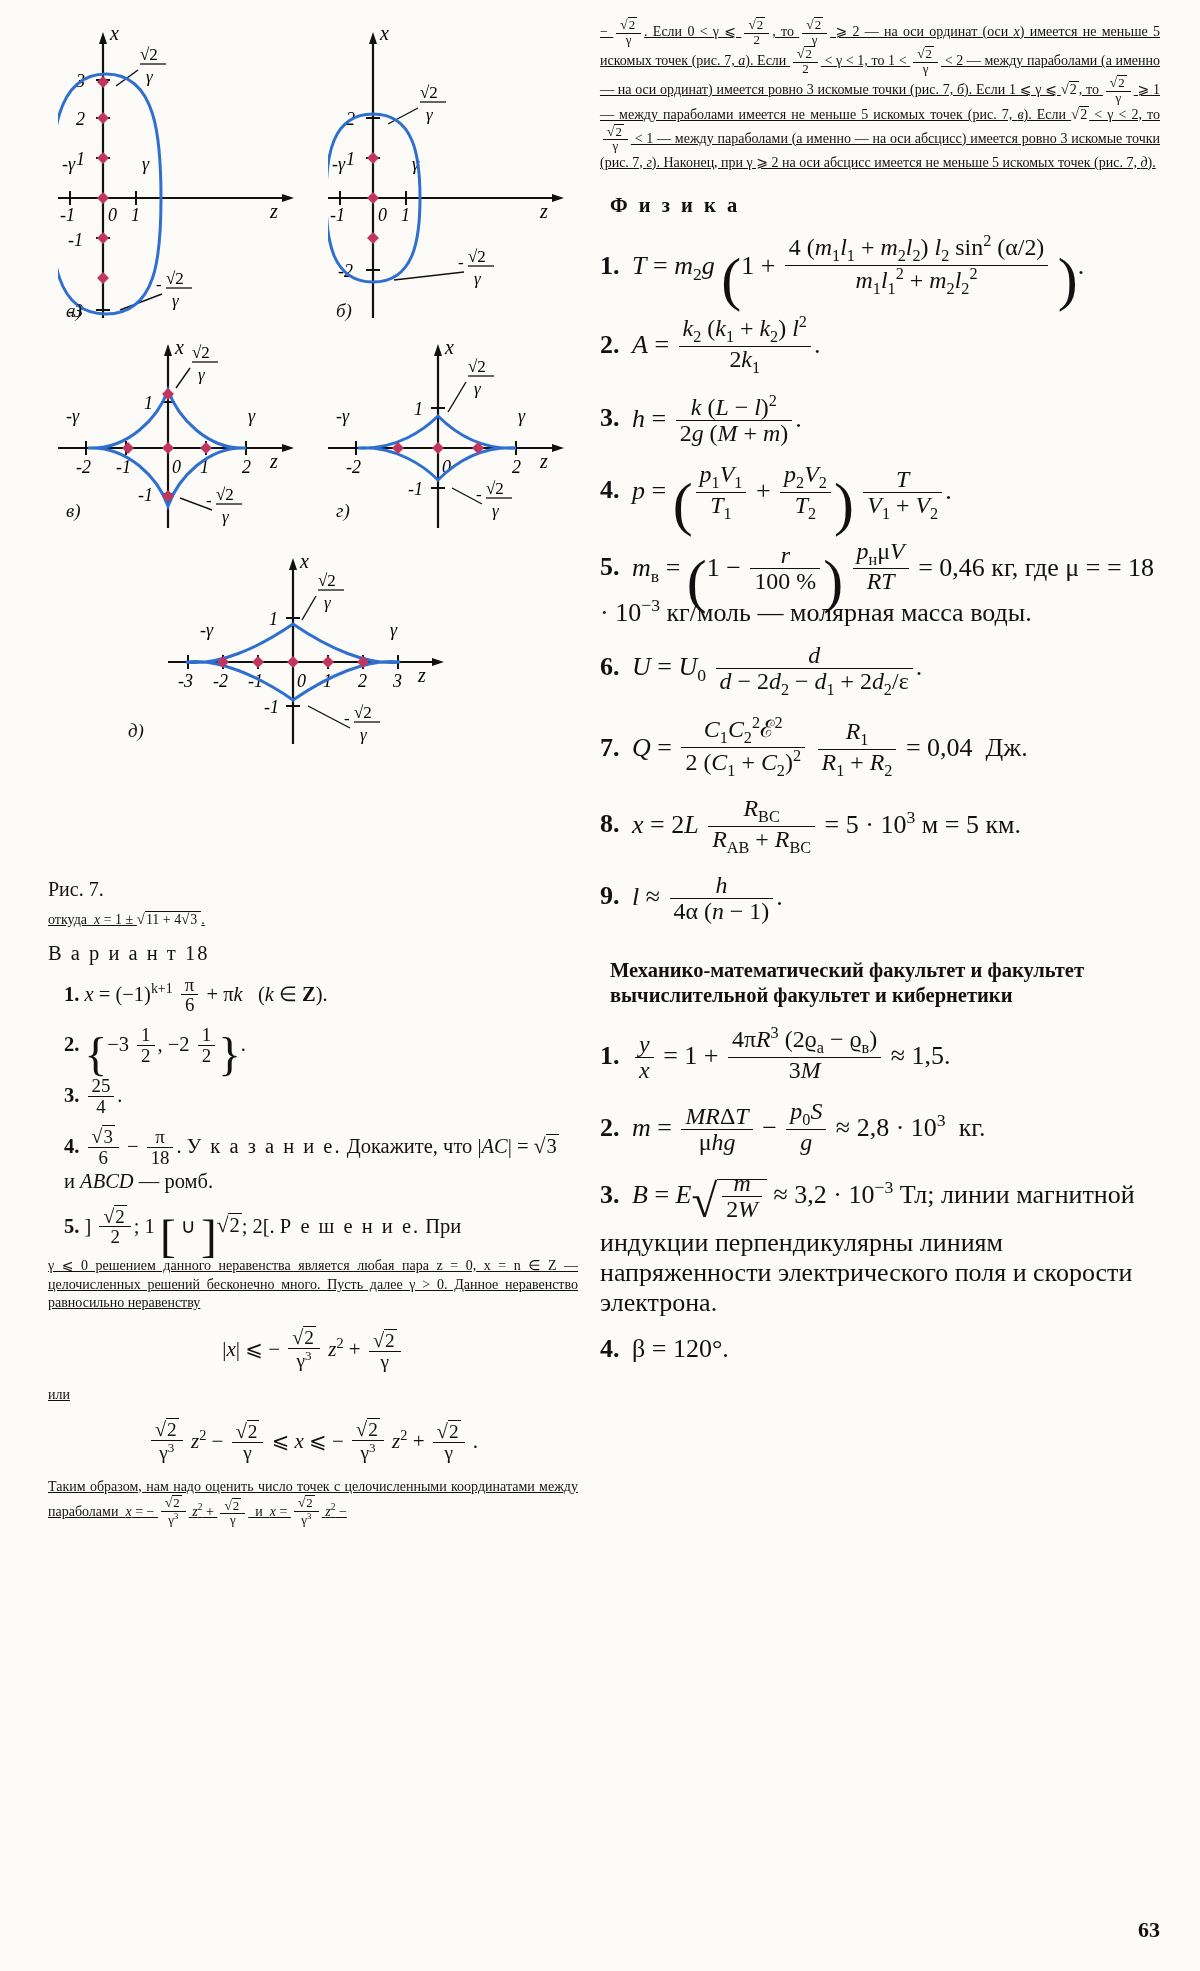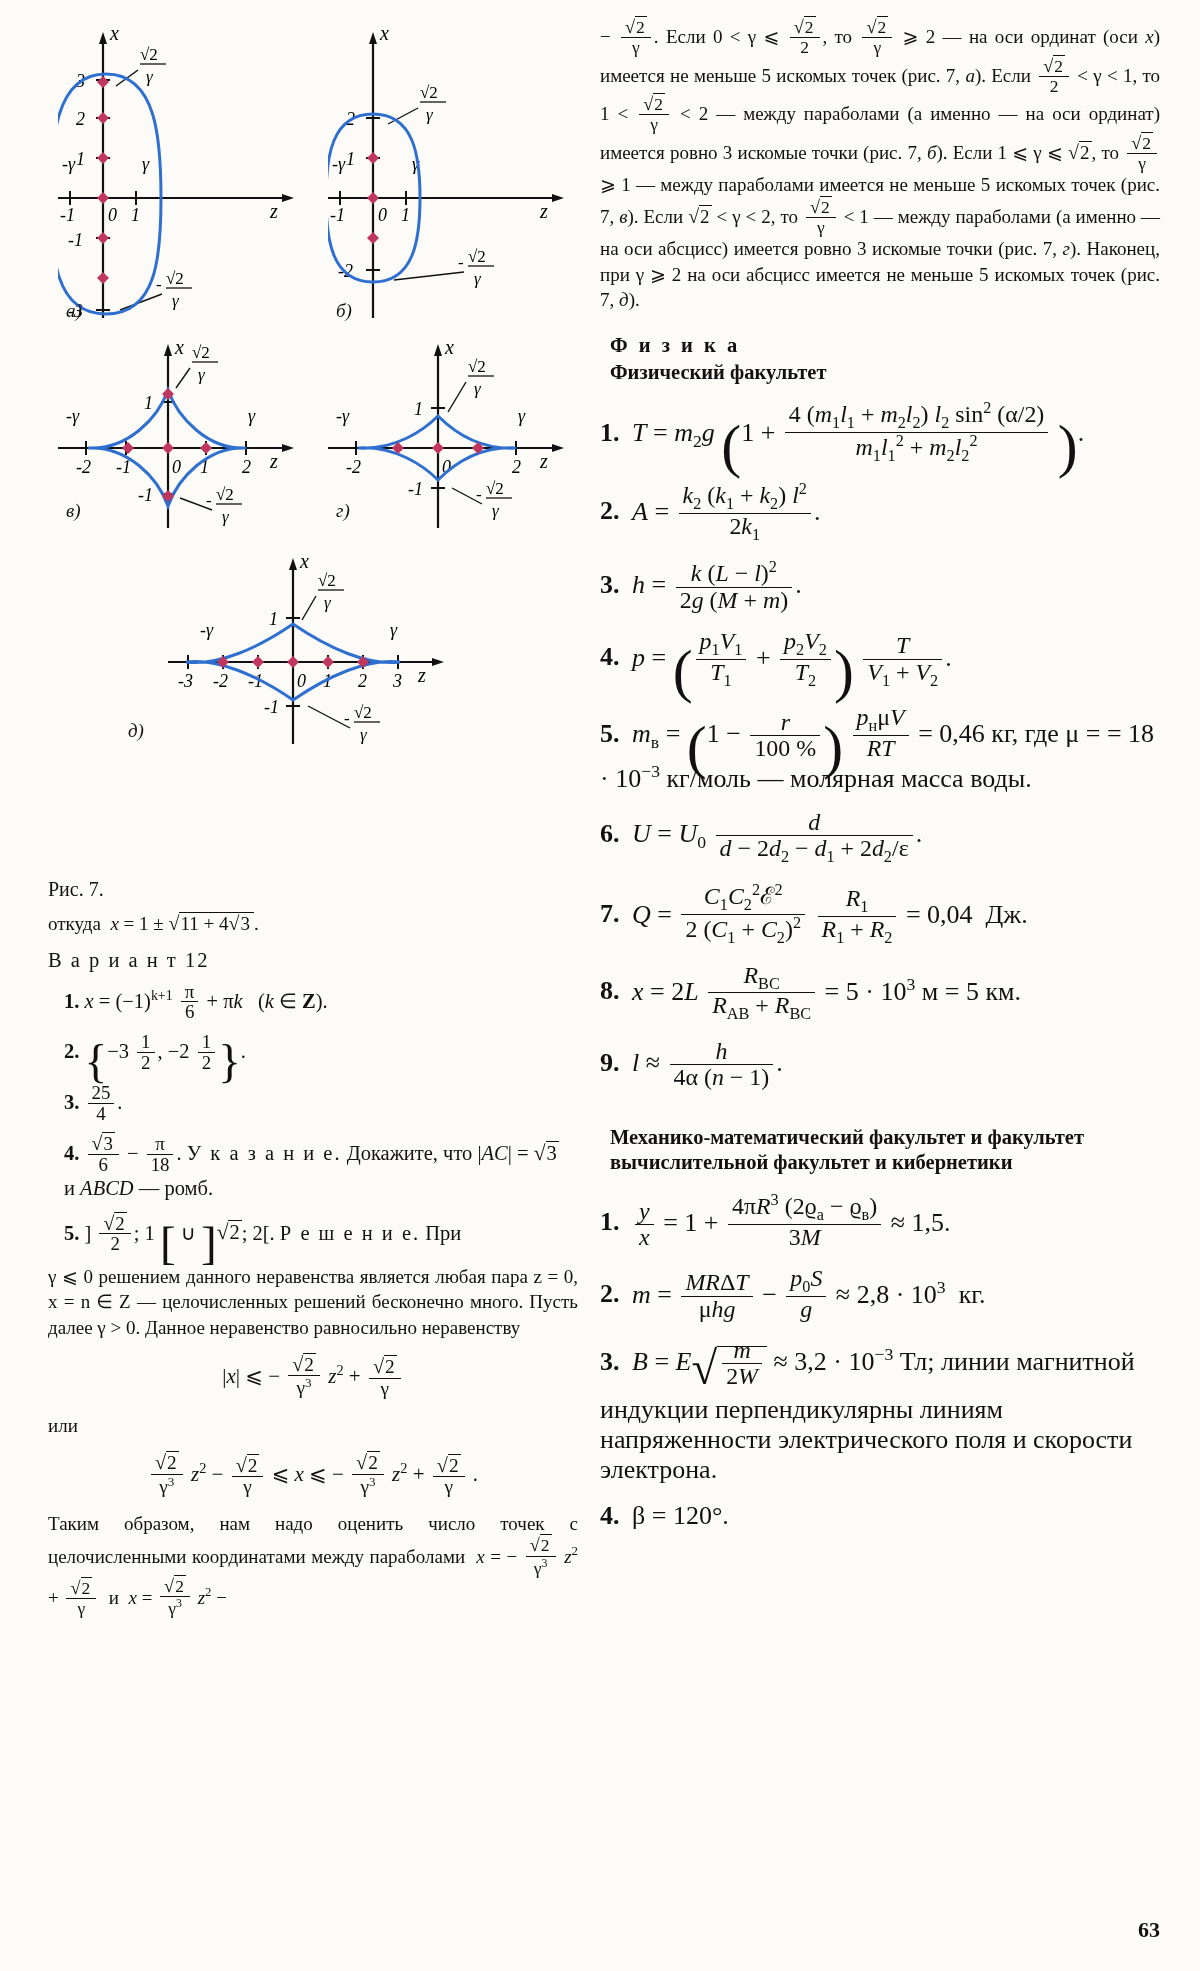--- a/index.html
+++ b/index.html
@@ -17,21 +17,21 @@
 
   
   .figs{position:relative;width:530px;height:900px;}
   .fig{position:absolute;}
   .fig svg{display:block;}
   .figlabel{font-style:italic;font-size:19px;}
 
   .rischeading{font-size:20px;margin-top:4px;}
 
   
-  .p{font-size:19px;line-height:1.33;text-align:justify;margin:9px 0;}
+  .p{font-size:14px;line-height:1.33;text-align:justify;margin:9px 0;text-decoration:underline;}
   .p.tight{margin:4px 0;}
   .vartitle{font-size:20.5px;letter-spacing:2px;margin:12px 0 8px;}
   .item{font-size:20.5px;margin:10px 16px;line-height:1.35;}
   .num{font-weight:bold;}
   .sp{letter-spacing:2px;}
   i{font-style:italic;}
 
   
   .frac{display:inline-block;vertical-align:-0.55em;text-align:center;margin:0 3px;line-height:1.05;}
   .frac .n{display:block;padding:0 4px;border-bottom:1.3px solid #111;font-size:0.92em;}
@@ -321,21 +321,21 @@
 
     </div>
 
     <div class="rischeading" style="margin-top:-40px;">Рис. 7.</div>
 
     <div class="p">
       откуда &nbsp;<i>x</i> = 1 ±
       <span class="sqrt"><span class="rad">√</span><span class="body">11 + 4<span class="sqrt"><span class="rad">√</span><span class="body">3</span></span></span></span>.
     </div>
 
-    <div class="vartitle">В а р и а н т  12</div>
+    <div class="vartitle">В а р и а н т  18</div>
 
     <div class="item">
       <span class="num">1.</span> <i>x</i> = (−1)<sup>k+1</sup>
       <span class="frac"><span class="n">π</span><span class="d">6</span></span> + π<i>k</i> &nbsp;&nbsp;(<i>k</i> ∈ <b>Z</b>).
     </div>
 
     <div class="item">
       <span class="num">2.</span> <span class="bigp">{</span>−3 <span class="frac"><span class="n">1</span><span class="d">2</span></span>, −2 <span class="frac"><span class="n">1</span><span class="d">2</span></span><span class="bigp">}</span>.
     </div>
 
@@ -388,21 +388,20 @@
       <span class="frac"><span class="n"><span class="sqrt"><span class="rad">√</span><span class="body">2</span></span></span><span class="d">γ</span></span> ⩾ 2 — на
       оси ординат (оси <i>x</i>) имеется не меньше 5 искомых точек (рис. 7, <i>а</i>). Если
       <span class="frac"><span class="n"><span class="sqrt"><span class="rad">√</span><span class="body">2</span></span></span><span class="d">2</span></span> &lt; γ &lt; 1, то
       1 &lt; <span class="frac"><span class="n"><span class="sqrt"><span class="rad">√</span><span class="body">2</span></span></span><span class="d">γ</span></span> &lt; 2 — между параболами (а именно — на оси ординат) имеется ровно 3 искомые точки (рис. 7, <i>б</i>). Если 1 ⩽ γ ⩽ <span class="sqrt"><span class="rad">√</span><span class="body">2</span></span>, то
       <span class="frac"><span class="n"><span class="sqrt"><span class="rad">√</span><span class="body">2</span></span></span><span class="d">γ</span></span> ⩾ 1 —
       между параболами имеется не меньше 5 искомых точек (рис. 7, <i>в</i>). Если <span class="sqrt"><span class="rad">√</span><span class="body">2</span></span> &lt; γ &lt; 2, то
       <span class="frac"><span class="n"><span class="sqrt"><span class="rad">√</span><span class="body">2</span></span></span><span class="d">γ</span></span> &lt; 1 — между параболами (а именно — на оси абсцисс) имеется ровно 3 искомые точки (рис. 7, <i>г</i>). Наконец, при γ ⩾ 2 на оси абсцисс имеется не меньше 5 искомых точек (рис. 7, <i>д</i>).
     </div>
 
     <div class="secthead sp2">Ф и з и к а</div>
-    <div class="secthead" style="margin-top:2px;">Физический факультет</div>
 
     <div class="lst">
       <span class="lbl">1.</span> <i>T</i> = <i>m</i><sub>2</sub><i>g</i>
       <span class="bigp">(</span>1 +
       <span class="frac"><span class="n">4 (<i>m</i><sub>1</sub><i>l</i><sub>1</sub> + <i>m</i><sub>2</sub><i>l</i><sub>2</sub>) <i>l</i><sub>2</sub> sin<sup>2</sup> (α/2)</span><span class="d"><i>m</i><sub>1</sub><i>l</i><sub>1</sub><sup>2</sup> + <i>m</i><sub>2</sub><i>l</i><sub>2</sub><sup>2</sup></span></span>
       <span class="bigp">)</span>.
     </div>
 
     <div class="lst">
       <span class="lbl">2.</span> <i>A</i> =

